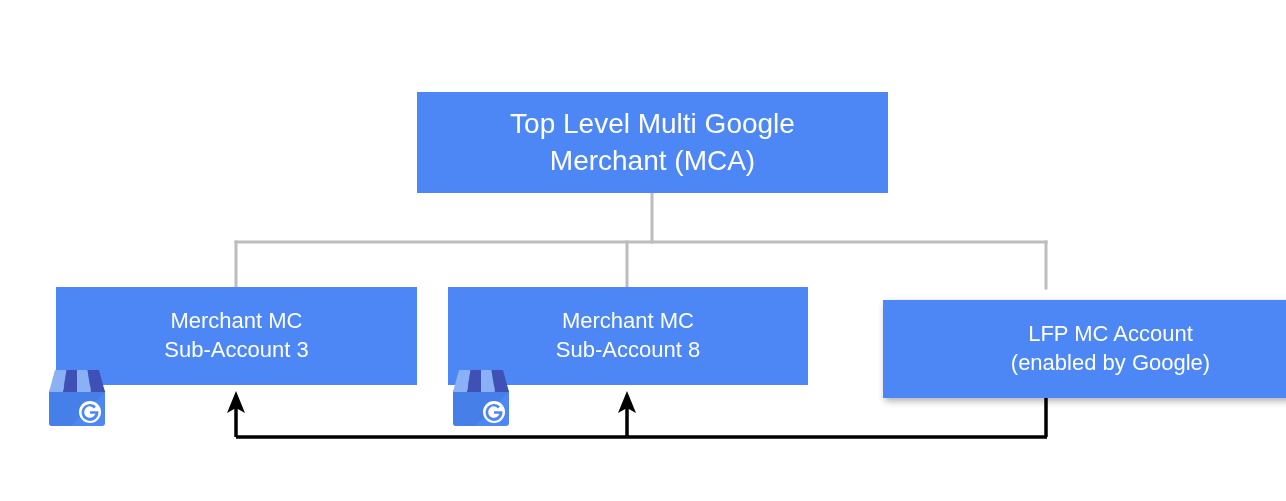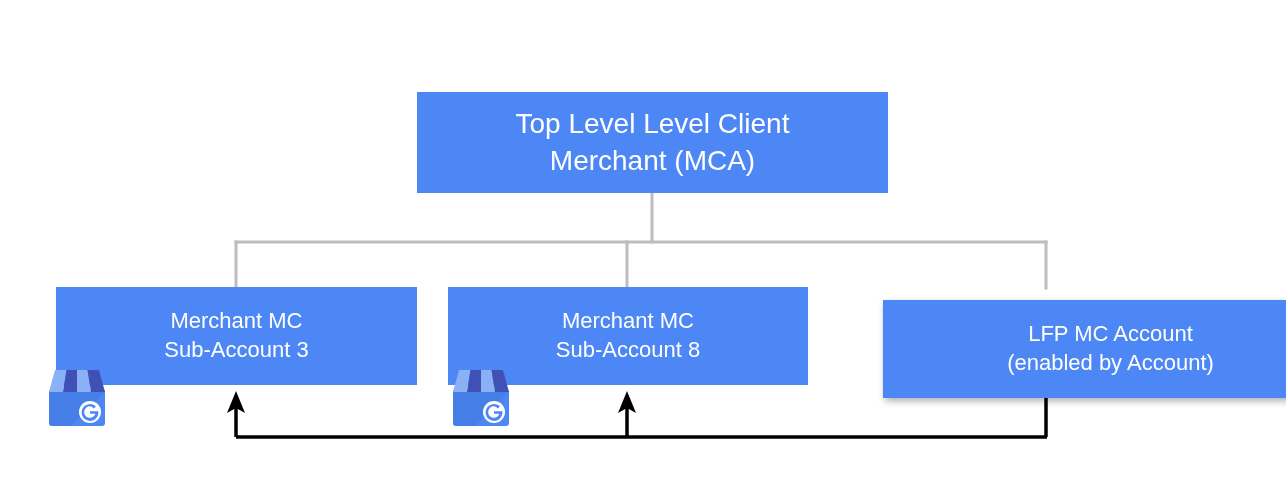--- a/index.html
+++ b/index.html
@@ -101,37 +101,37 @@
       <line x1="236" y1="437" x2="236" y2="404"></line>
       <line x1="627" y1="437" x2="627" y2="404"></line>
     </g>
     <g fill="#000000">
       <polygon points="236,391 227,413 236,408 245,413"></polygon>
       <polygon points="627,391 618,413 627,408 636,413"></polygon>
     </g>
   </svg>
 
   <div class="node-box" id="node-mca">
-    <span class="line">Top Level Level Client</span>
+    <span class="line">Top Level Multi Google</span>
     <span class="line">Merchant (MCA)</span>
   </div>
 
   <div class="node-box" id="node-sub1">
     <span class="line">Merchant MC</span>
     <span class="line">Sub-Account 3</span>
   </div>
 
   <div class="node-box" id="node-sub2">
     <span class="line">Merchant MC</span>
     <span class="line">Sub-Account 8</span>
   </div>
 
   <div class="node-box" id="node-lfp">
     <span class="line">LFP MC Account</span>
-    <span class="line">(enabled by Account)</span>
+    <span class="line">(enabled by Google)</span>
   </div>
 
   <svg class="gbp-icon" id="gbp-icon-1" viewBox="0 0 72 72" xmlns="http://www.w3.org/2000/svg">
     <defs>
       <linearGradient id="gbpShade1" x1="0" y1="0" x2="1" y2="1">
         <stop offset="0%" stop-color="#3f62c4"></stop>
         <stop offset="55%" stop-color="#4d87f5"></stop>
         <stop offset="100%" stop-color="#4d87f5"></stop>
       </linearGradient>
     </defs>

